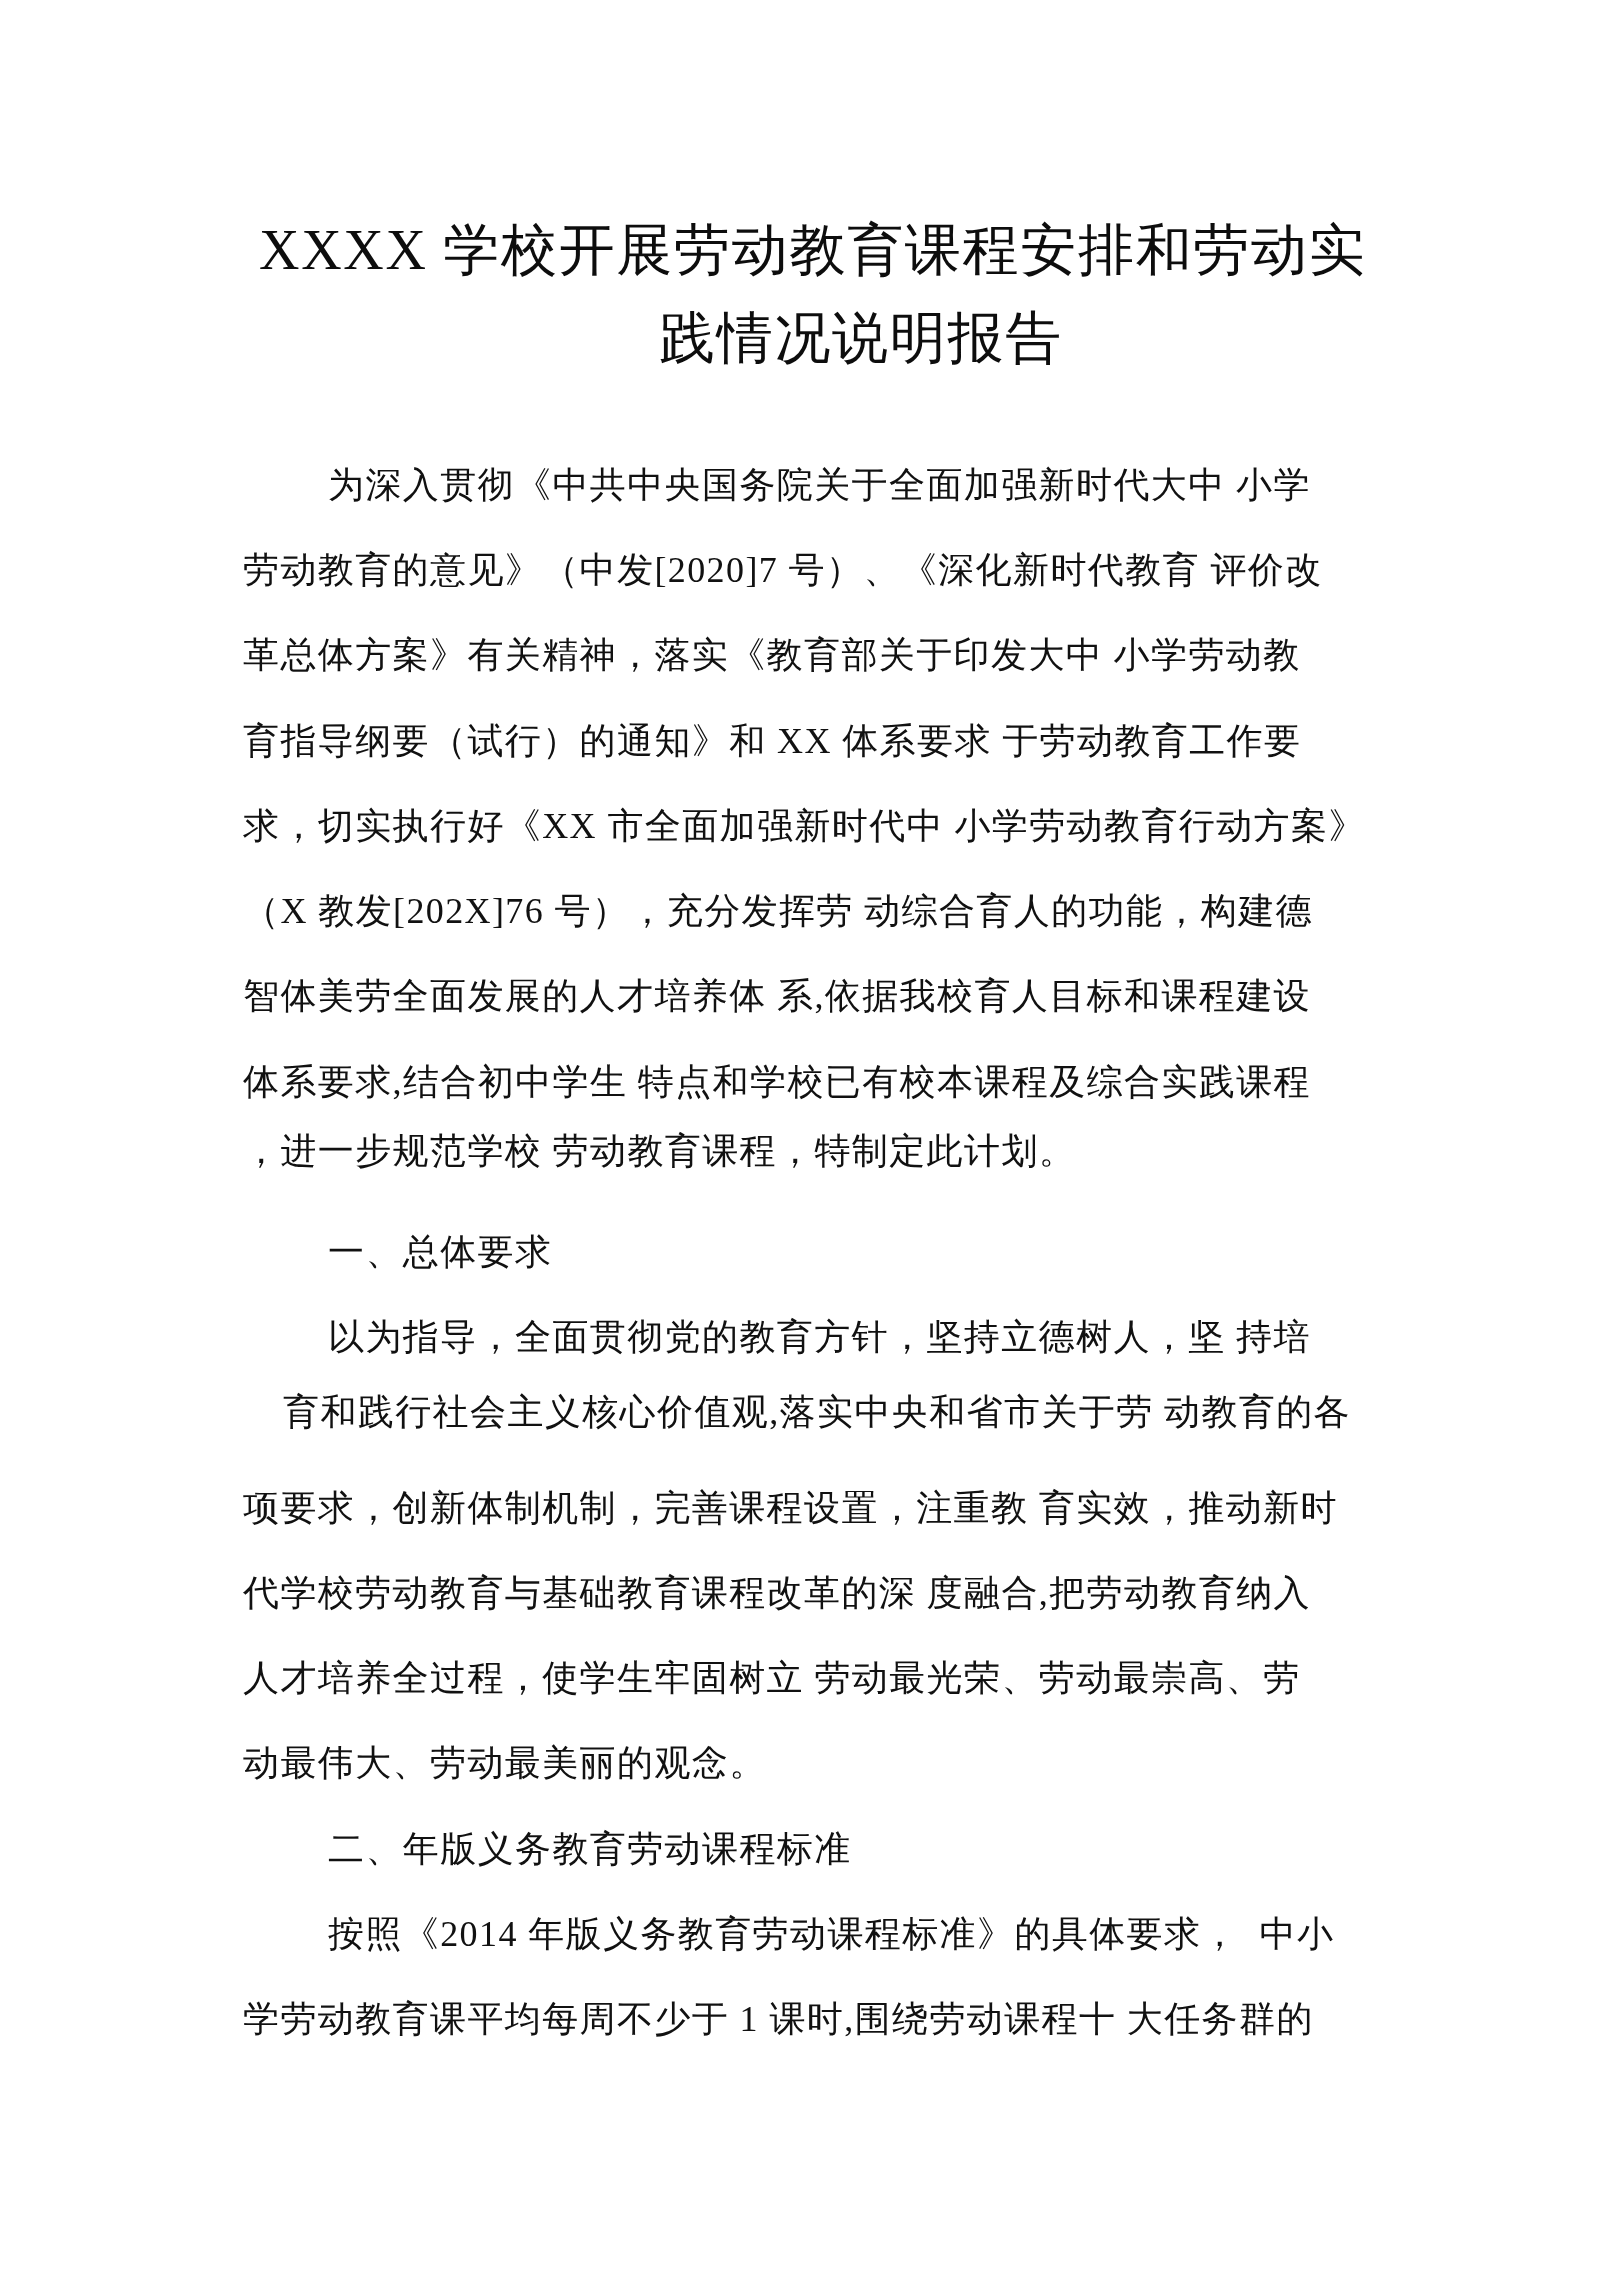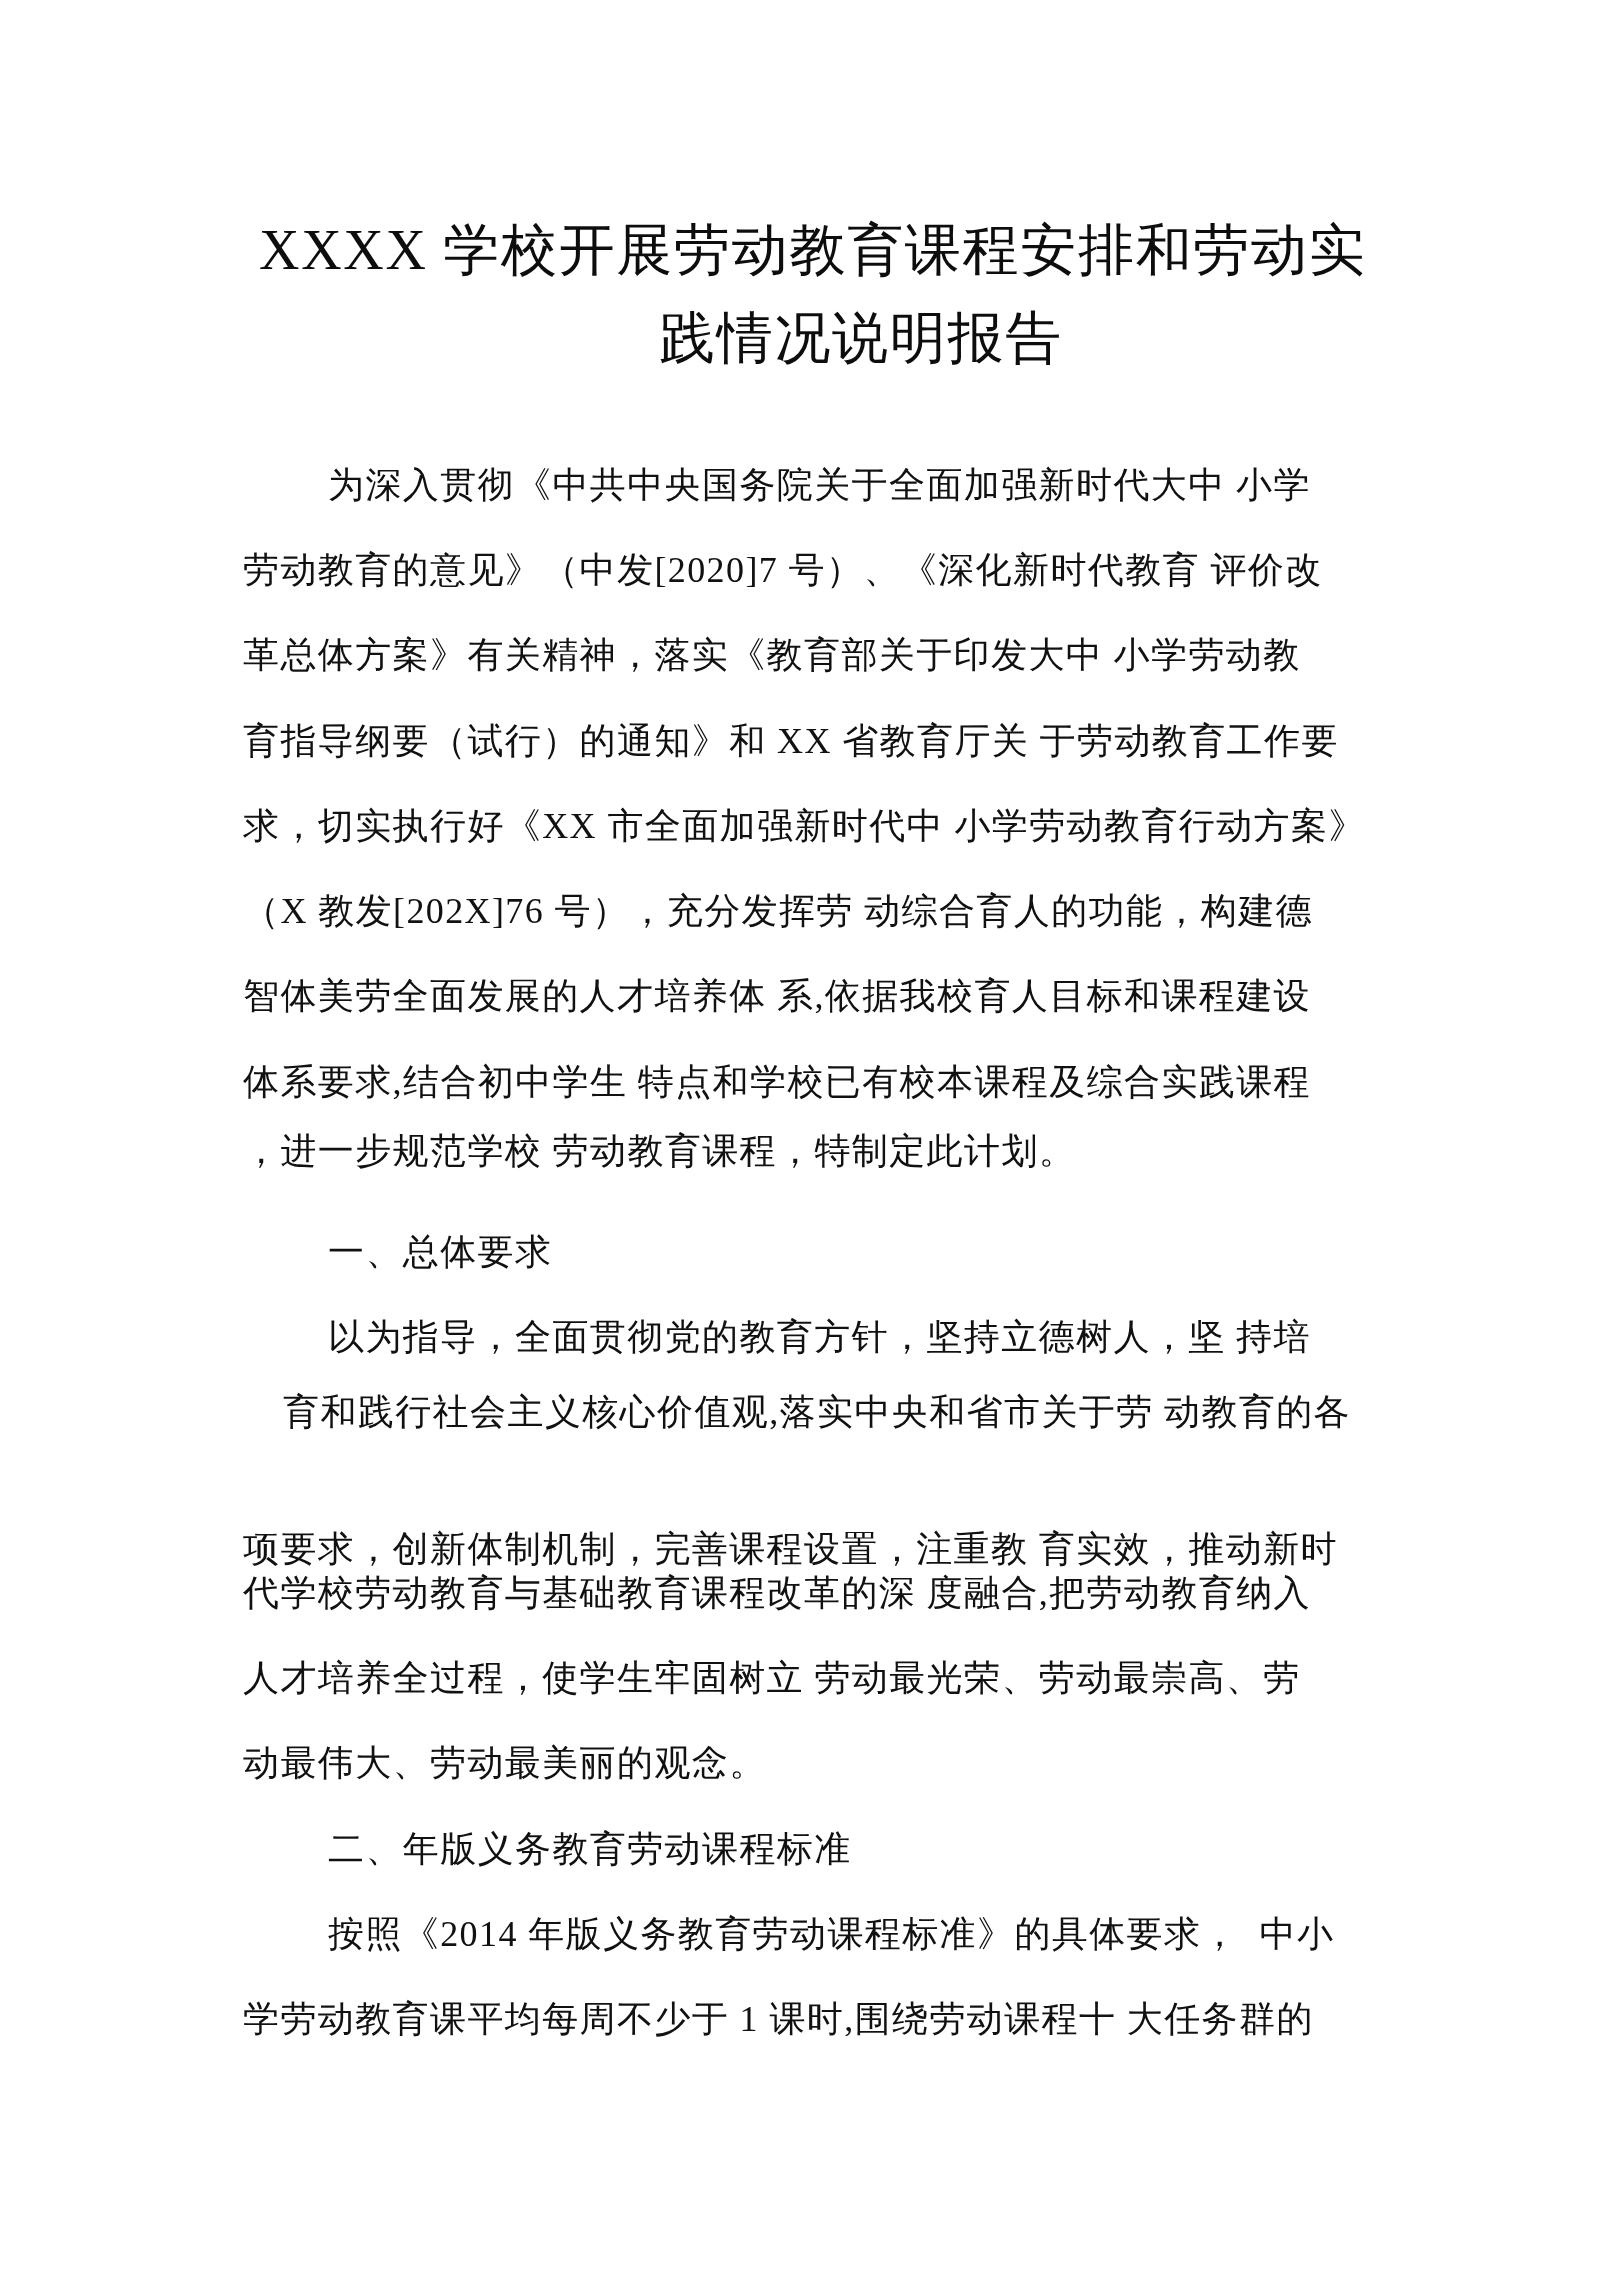--- a/index.html
+++ b/index.html
@@ -16,30 +16,30 @@
 <body>
 
 <div class="page">
   <div class="title-line l1">XXXX 学校开展劳动教育课程安排和劳动实</div>
   <div class="title-line l2">践情况说明报告</div>
 
   <div class="body" id="doc-body">
     <div class="line indent" style="top: 0px;">为深入贯彻《中共中央国务院关于全面加强新时代大中 小学</div>
     <div class="line" style="top: 85px;">劳动教育的意见》（中发[2020]7 号）、《深化新时代教育 评价改</div>
     <div class="line" style="top: 170px;">革总体方案》有关精神，落实《教育部关于印发大中 小学劳动教</div>
-    <div class="line" style="top: 256px;">育指导纲要（试行）的通知》和 XX 省教育厅关 于劳动教育工作要</div>
+    <div class="line" style="top: 256px;">育指导纲要（试行）的通知》和 XX 体系要求 于劳动教育工作要</div>
     <div class="line" style="top: 341px;">求，切实执行好《XX 市全面加强新时代中 小学劳动教育行动方案》</div>
     <div class="line" style="top: 426px;">（X 教发[202X]76 号），充分发挥劳 动综合育人的功能，构建德</div>
     <div class="line" style="top: 511px;">智体美劳全面发展的人才培养体 系,依据我校育人目标和课程建设</div>
     <div class="line" style="top: 597px;">体系要求,结合初中学生 特点和学校已有校本课程及综合实践课程</div>
     <div class="line" style="top: 666px;">，进一步规范学校 劳动教育课程，特制定此计划。</div>
     <div class="line indent" style="top: 767px;">一、总体要求</div>
     <div class="line indent" style="top: 852px; text-align: right;">以为指导，全面贯彻党的教育方针，坚持立德树人，坚 持培</div>
     <div class="line" style="top: 927px; margin-left: 40px;">育和践行社会主义核心价值观,落实中央和省市关于劳 动教育的各</div>
-    <div class="line" style="top: 1064px;">项要求，创新体制机制，完善课程设置，注重教 育实效，推动新时</div>
+    <div class="line" style="top: 1023px;">项要求，创新体制机制，完善课程设置，注重教 育实效，推动新时</div>
     <div class="line" style="top: 1108px;">代学校劳动教育与基础教育课程改革的深 度融合,把劳动教育纳入</div>
     <div class="line" style="top: 1193px;">人才培养全过程，使学生牢固树立 劳动最光荣、劳动最崇高、劳</div>
     <div class="line" style="top: 1278px;">动最伟大、劳动最美丽的观念。</div>
     <div class="line indent" style="top: 1364px;">二、年版义务教育劳动课程标准</div>
     <div class="line indent" style="top: 1449px;">按照《2014 年版义务教育劳动课程标准》的具体要求，  中小</div>
     <div class="line" style="top: 1534px;">学劳动教育课平均每周不少于 1 课时,围绕劳动课程十 大任务群的</div>
   </div>
 </div>
 
 

